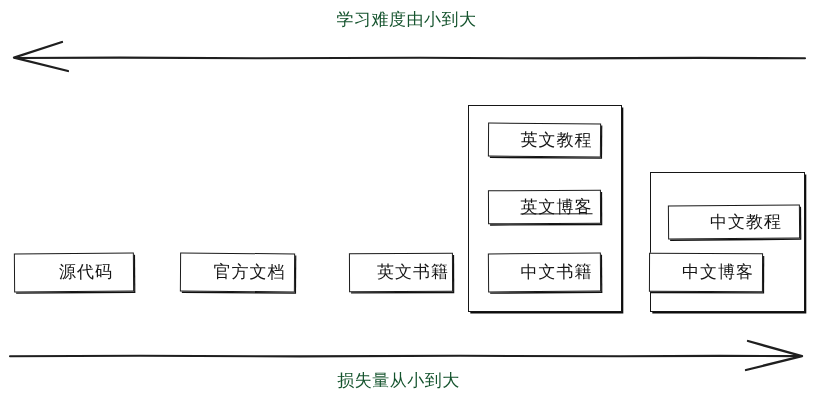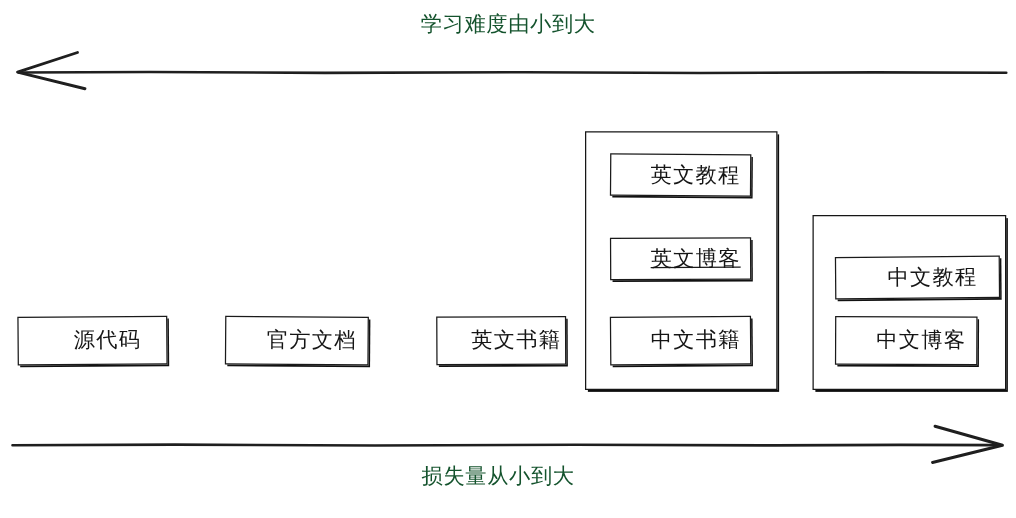--- a/index.html
+++ b/index.html
@@ -91,21 +91,21 @@
 
   
   #group-english        { left: 468px; top: 105px; width: 154px; height: 207px; }
   #node-english-tutorial{ left: 488px; top: 123px; width: 113px; height: 34px; }
   #node-english-blog    { left: 488px; top: 190px; width: 113px; height: 34px; text-decoration: underline; }
   #node-chinese-books   { left: 488px; top: 253px; width: 113px; height: 39px; font-family: Liberation Serif, serif; }
 
   
   #group-chinese        { left: 650px; top: 172px; width: 155px; height: 140px; }
   #node-chinese-tutorial{ left: 668px; top: 205px; width: 132px; height: 34px; }
-  #node-chinese-blog    { left: 668px; top: 253px; width: 114px; height: 39px; }
+  #node-chinese-blog    { left: 649px; top: 253px; width: 114px; height: 39px; }
 </style>
 </head>
 <body>
 
 <div id="canvas">
 
   <div class="axis-label" id="top-axis-label">学习难度由小到大</div>
 
   <svg class="axis-arrow" id="top-axis-arrow" viewBox="0 0 813 44">
     <path d="M15 22 L120 21.6 L260 22.3 L420 21.8 L560 22.4 L700 21.9 L805 22.2" stroke="#1f1f1f" stroke-width="2.1" fill="none" stroke-linecap="round"></path>

